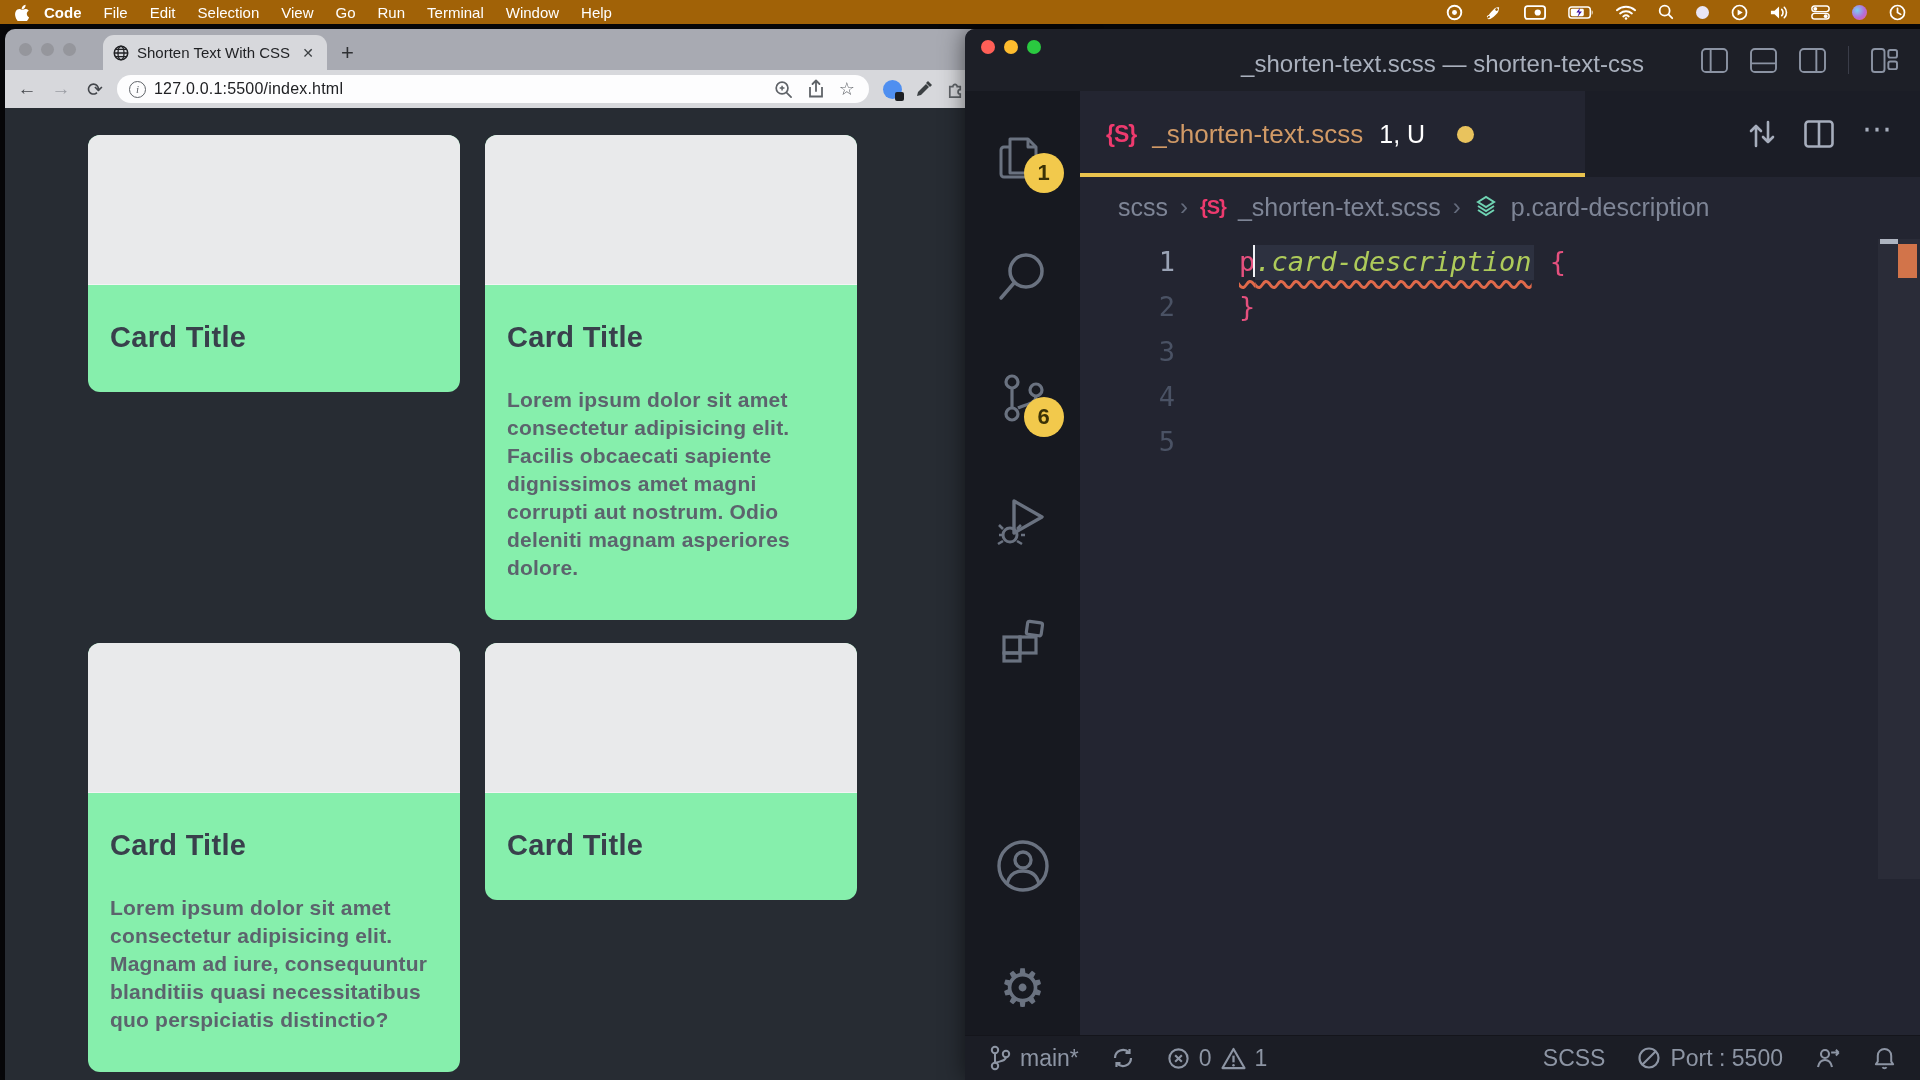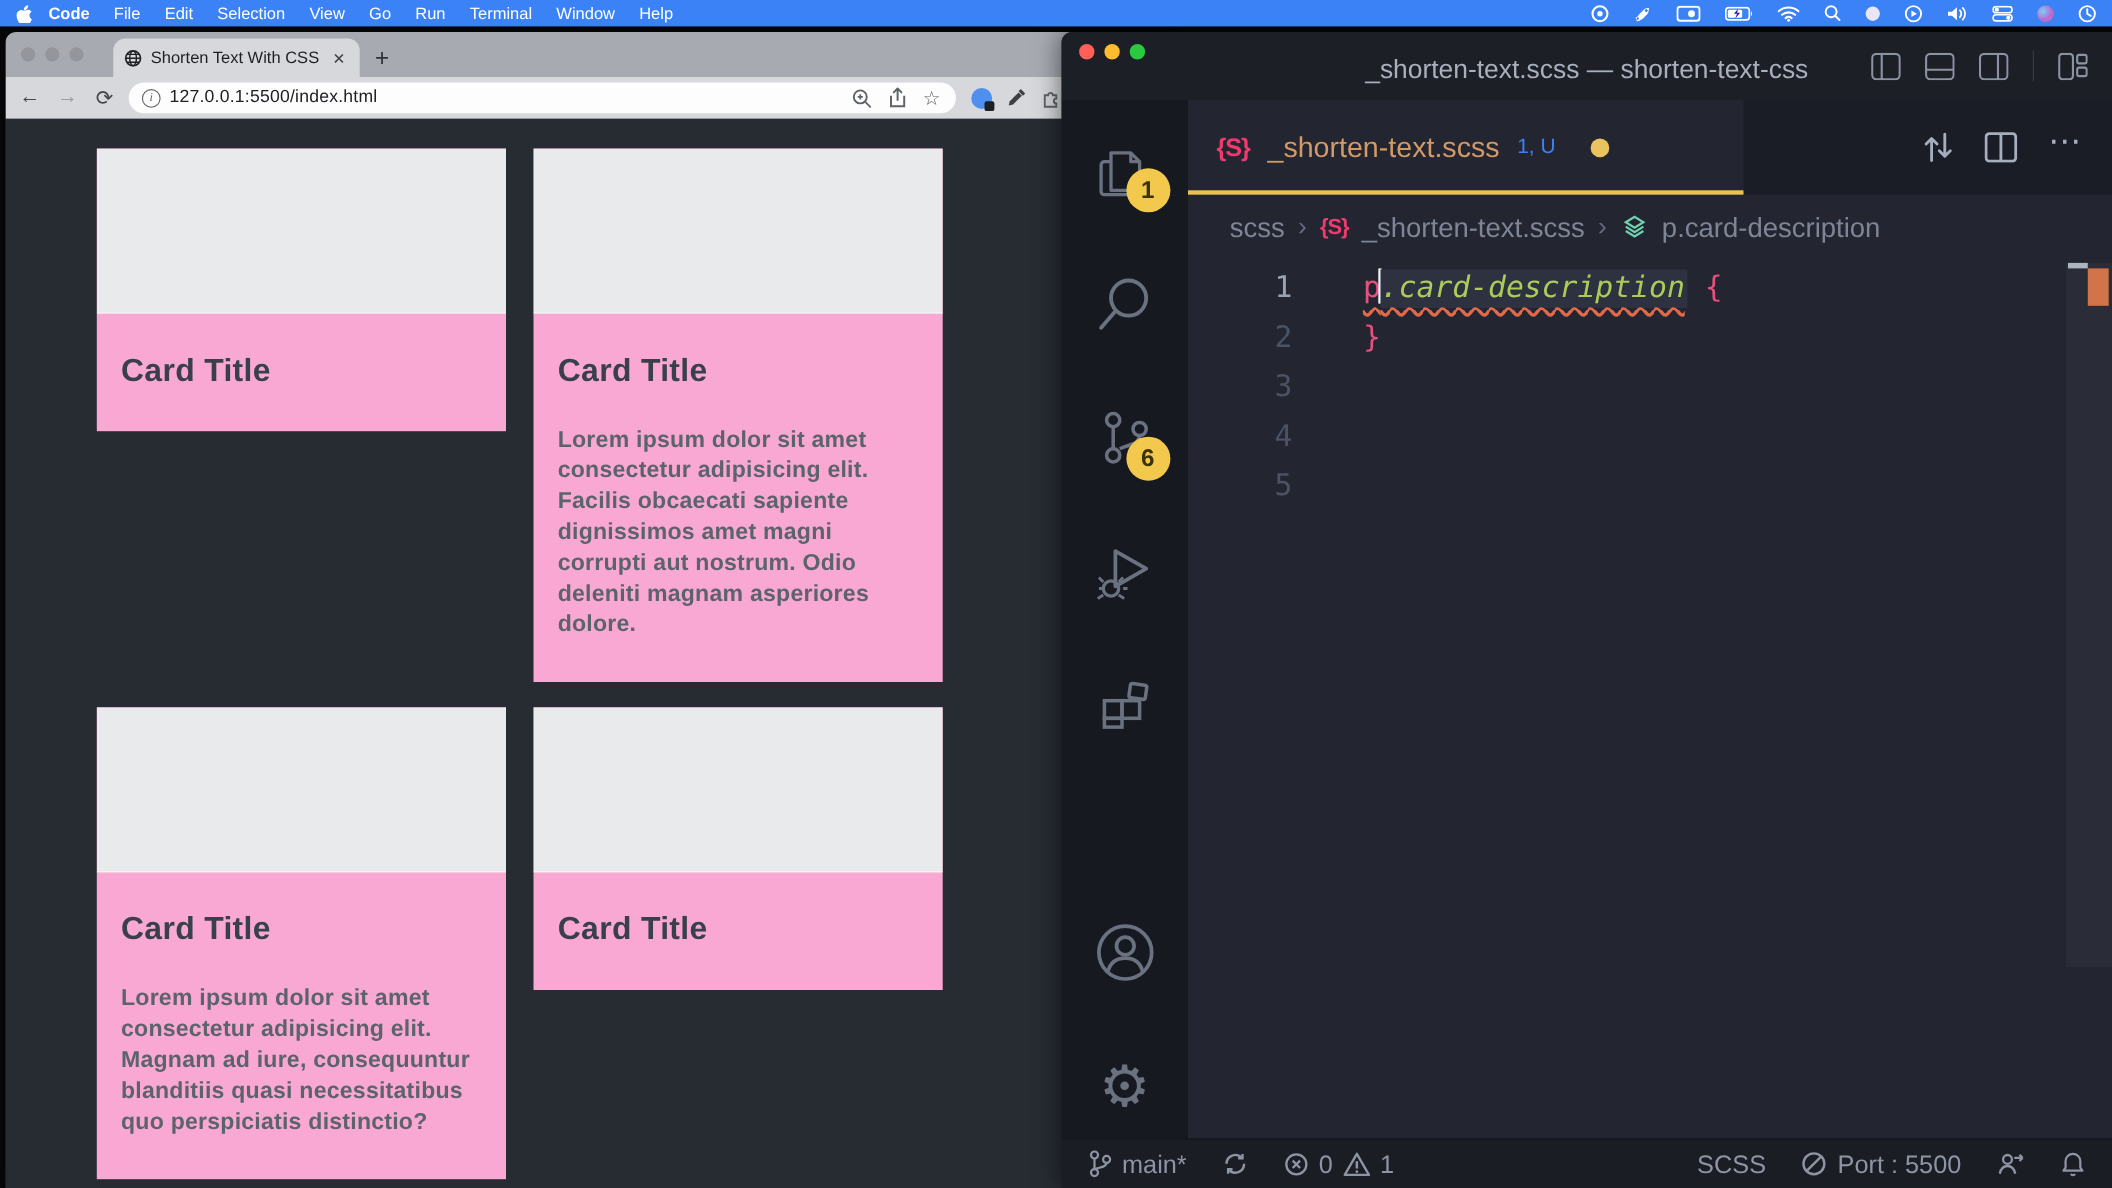--- a/index.html
+++ b/index.html
@@ -1,20 +1,20 @@
 <!DOCTYPE html>
 <html><head>
 <meta charset="utf-8">
 <style>
   * { margin:0; padding:0; box-sizing:border-box; }
   html,body { width:1920px; height:1080px; overflow:hidden; background:#08080b;
     font-family:"Liberation Sans", sans-serif; -webkit-font-smoothing:antialiased; }
 
   
-  .menubar { position:absolute; left:0; top:0; width:1920px; height:24px; background:#3b82f6;
+  .menubar { position:absolute; left:0; top:0; width:1920px; height:24px; background:#a16207;
     display:flex; align-items:center; color:#fff; font-size:15px; padding:0 14px; z-index:50; }
   .menubar .apple { margin-right:4px; display:flex; align-items:center; }
   .menu-item { padding:0 11px; }
   .menu-item.app { font-weight:bold; }
   .menu-status { margin-left:auto; display:flex; align-items:center; gap:22px; }
   .mi { display:flex; align-items:center; }
   .mi svg { display:block; }
   .dot-white { width:13px; height:13px; border-radius:50%; background:#e9e6f5; }
   .siri-orb { width:15px; height:15px; border-radius:50%;
     background:radial-gradient(circle at 35% 35%, #7ad0f5, #b86bd6 55%, #e86a8a); }
@@ -43,21 +43,21 @@
   .url-actions { display:flex; align-items:center; gap:14px; margin-left:auto; padding-right:2px; color:#5f6368; }
   .ext-icons { display:flex; align-items:center; gap:13px; padding:0 4px; color:#5f6368; }
   .ext-blue { width:19px; height:19px; border-radius:50%; background:#4f8ff0; position:relative; }
   .ext-blue::after { content:""; position:absolute; right:-2px; bottom:-2px; width:9px; height:9px; background:#1d1f23; border-radius:2px; }
   .avatar { width:24px; height:24px; border-radius:50%; background:radial-gradient(circle at 50% 38%, #e9c9a2 0 38%, #8a5a34 39% 62%, #caa06b 63%); }
   .star { font-size:18px; }
   .kebab { font-size:17px; color:#43464b; letter-spacing:0; }
 
   .b-content { flex:1; position:relative; background:#272c33; overflow:hidden; }
   .cards { position:absolute; left:83px; top:27px; display:grid; grid-template-columns:372px 372px; column-gap:25px; row-gap:23px; align-items:start; }
-  .card { background:#f9a8d4; border-radius:0; overflow:hidden; }
+  .card { background:#86efac; border-radius:12px; overflow:hidden; }
   .card-img { height:150px; background:#e9eaeb; border-bottom:1px solid #f4f4f5; }
   .card-body { padding:36px 22px 38px 22px; }
   .card-title { font-size:29px; font-weight:bold; color:#39404c; letter-spacing:.3px; }
   .card-text { margin-top:32px; font-size:21px; line-height:28px; color:#5c636d; font-weight:600; letter-spacing:.2px; }
   .b-scrollbar { position:absolute; right:0; top:0; width:17px; height:100%; background:#1d2127; }
   .b-thumb { position:absolute; right:3px; top:2px; width:11px; height:96%; border-radius:6px; background:#9b9ca1; }
 
   
   .vscode { position:absolute; left:965px; top:29px; width:955px; height:1051px; border-radius:10px 0 0 0; overflow:hidden;
     background:#232531; display:flex; flex-direction:column; box-shadow:0 0 24px rgba(0,0,0,.55);
@@ -80,21 +80,21 @@
   .badge { position:absolute; right:-12px; bottom:-10px; width:40px; height:40px; border-radius:50%;
     background:#f2c94c; color:#3b3206; font-size:22px; font-weight:bold; display:flex; align-items:center; justify-content:center; }
   .gear-glyph { font-size:52px; line-height:1; color:#6a7280; }
 
   .editorcol { flex:1; display:flex; flex-direction:column; min-width:0; position:relative; }
   .tabbar { height:86px; background:#1b1d26; display:flex; align-items:stretch; flex-shrink:0; }
   .vs-tab { width:505px; background:#232531; display:flex; align-items:center; padding:0 26px; gap:16px; position:relative; flex-shrink:0; }
   .vs-tab .underline { position:absolute; left:0; right:0; bottom:0; height:4px; background:#e9c34e; }
   .scss-glyph { color:#ee3a6e; font-weight:bold; font-size:23px; letter-spacing:-1px; }
   .vs-tab .label { font-size:26px; color:#d19a66; white-space:nowrap; }
-  .vs-tab .deco { font-size:19px; color:#3b82f6; }
+  .vs-tab .deco { font-size:25px; color:#ffffff; }
   .mod-dot { width:17px; height:17px; border-radius:50%; background:#e9c35d; margin-left:16px; }
   .tab-actions { margin-left:auto; display:flex; align-items:center; gap:28px; padding-right:26px; color:#a6adbc; }
   .ellipsis-glyph { font-size:30px; letter-spacing:2px; line-height:0; padding-bottom:10px; }
 
   .breadcrumbs { height:60px; display:flex; align-items:center; padding-left:38px; gap:12px;
     font-size:25px; color:#7e8596; white-space:nowrap; overflow:hidden; flex-shrink:0; }
   .crumb-sep { color:#646b7c; font-size:24px; }
   .bc-scss { font-size:20px; }
 
   .code { flex:1; position:relative; font-family:"DejaVu Sans Mono", monospace; font-size:27px; line-height:45px; padding-top:2px; overflow:hidden; }

